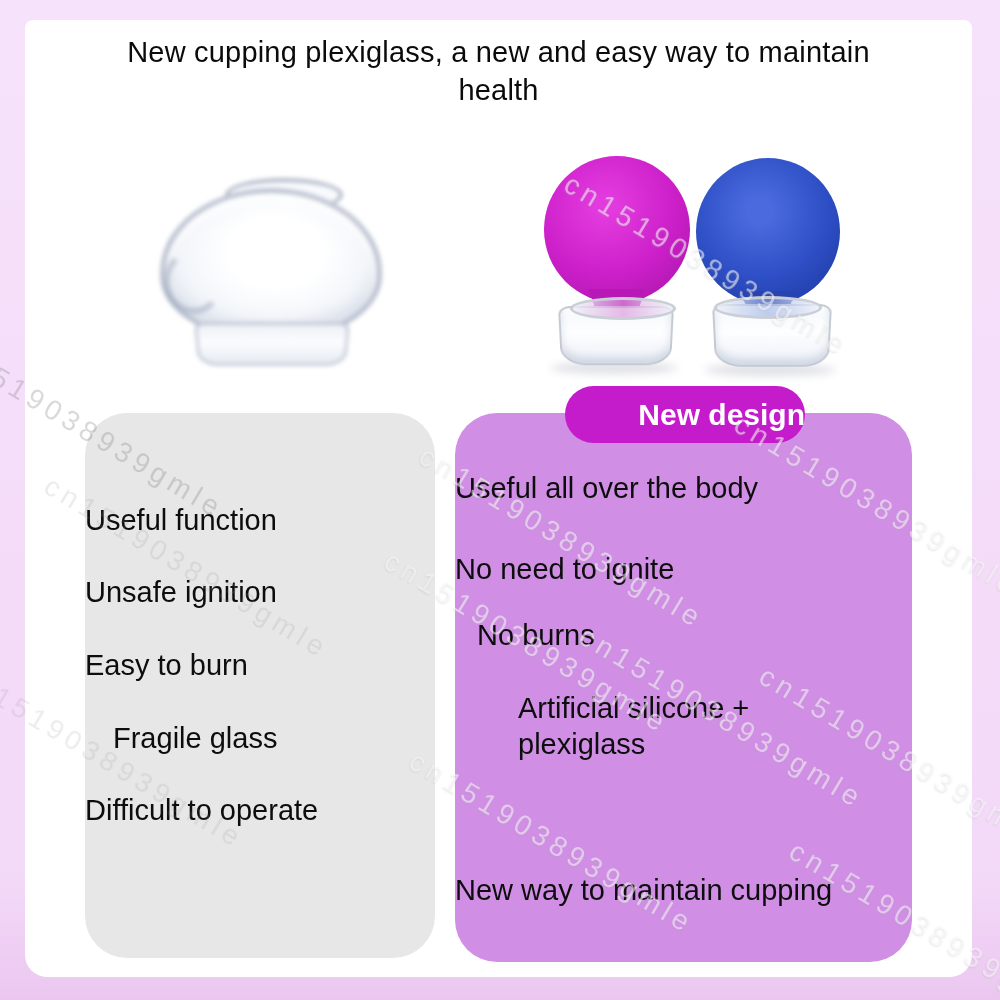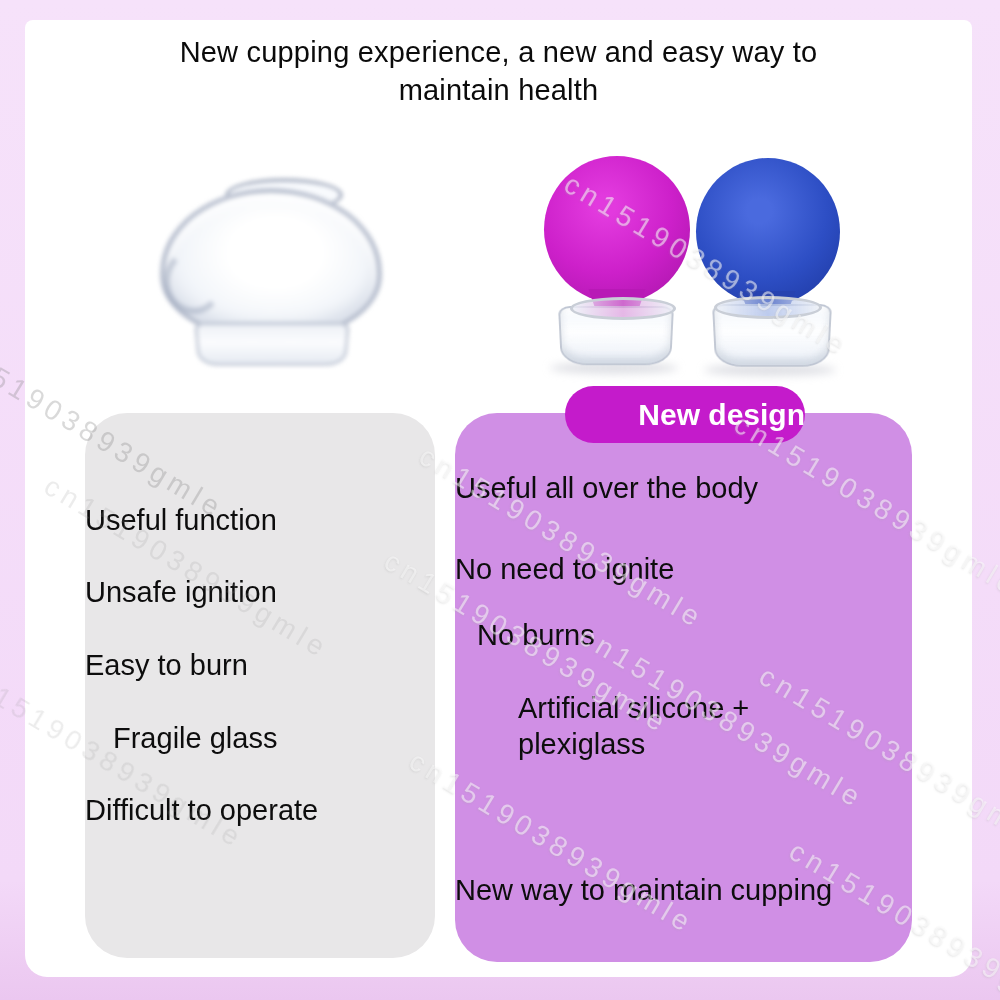--- a/index.html
+++ b/index.html
@@ -84,21 +84,21 @@
   .wm.faint{color:rgba(150,150,150,0.18);}
 </style>
 </head>
 <body>
 
 <div class="stage">
 
   <div class="sheet"></div>
 
   <div class="title">
-    <div class="inner">New cupping experience, a new and easy way to maintain health</div>
+    <div class="inner">New cupping plexiglass, a new and easy way to maintain health</div>
   </div>
 
   <div class="jar">
     <div class="jar-rim"></div>
     <div class="jar-body"></div>
     <div class="jar-curl"></div>
     <div class="jar-base"></div>
   </div>
 
   <div class="ball magenta"></div>

